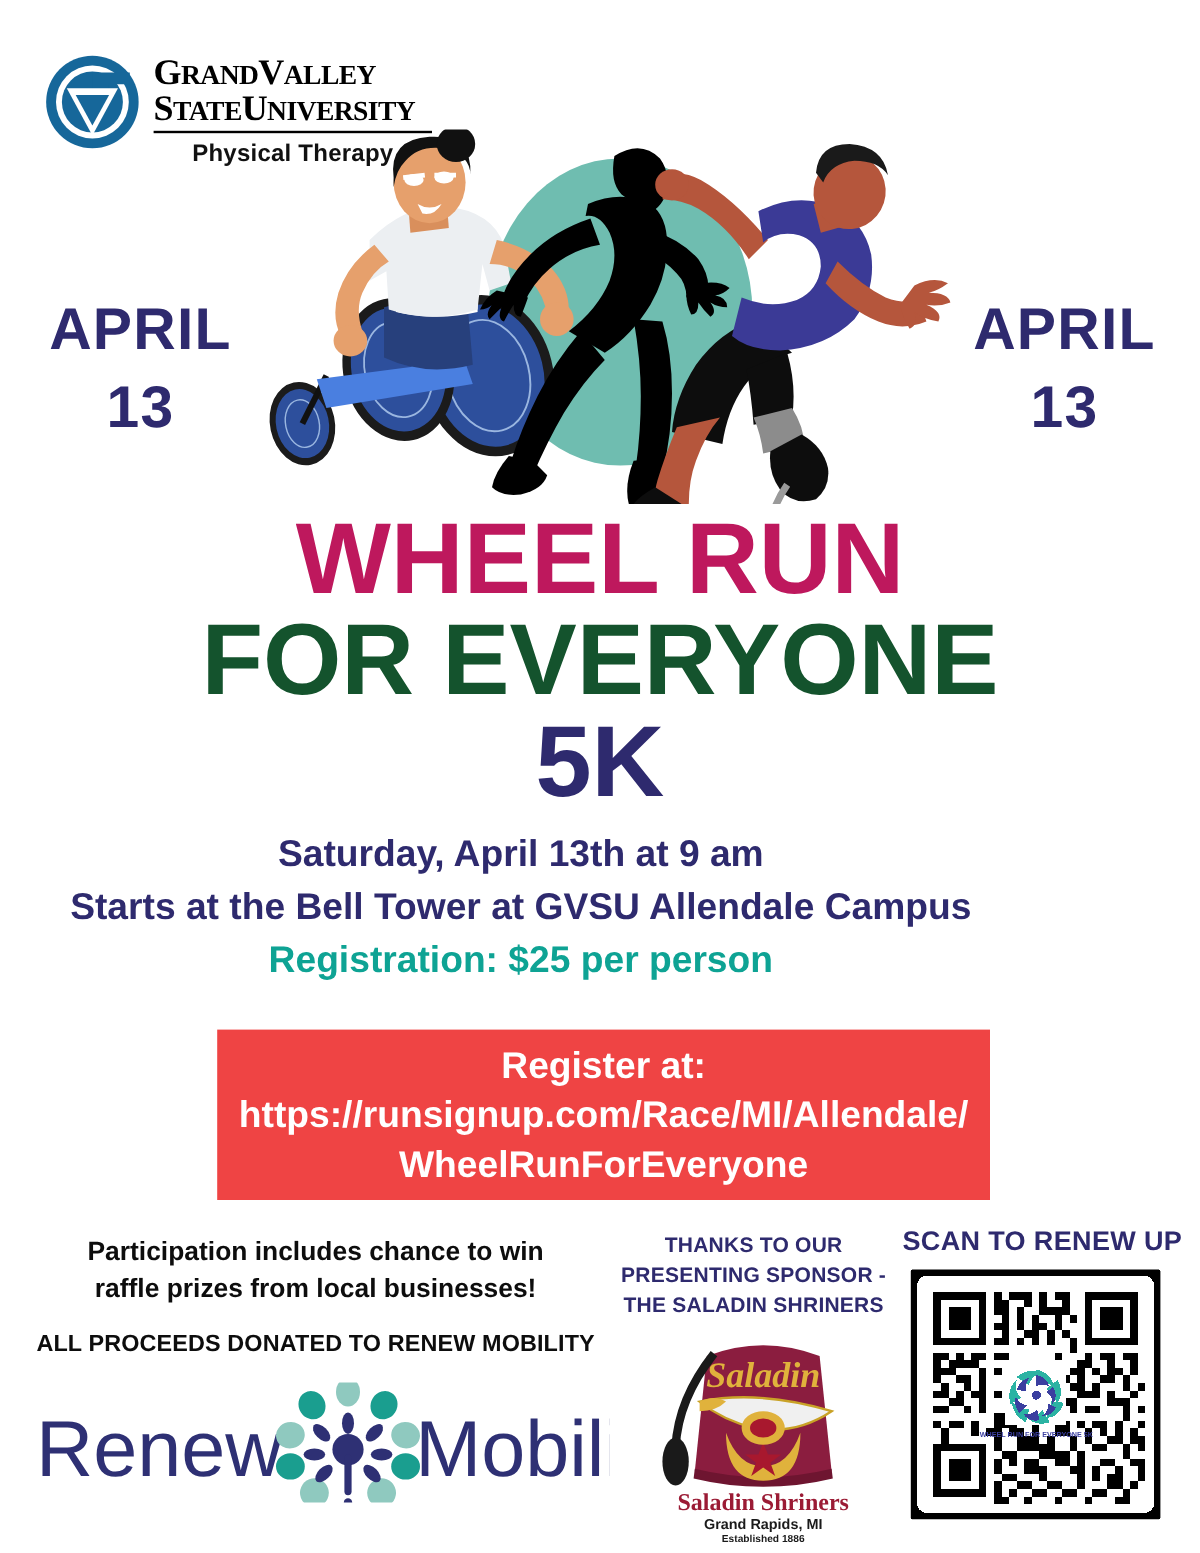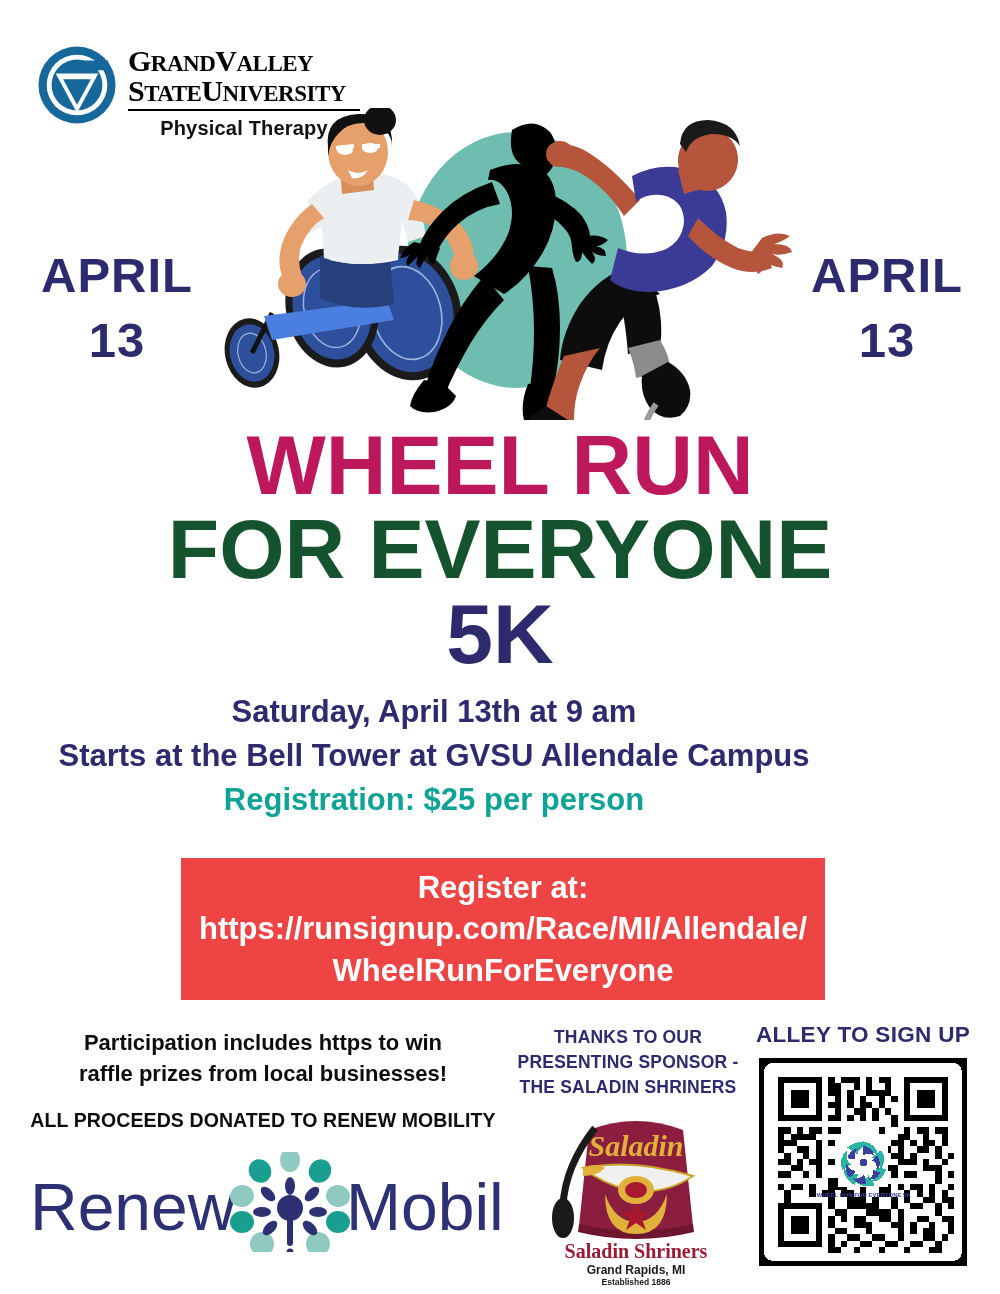--- a/index.html
+++ b/index.html
@@ -375,21 +375,21 @@
   <div class="detail-line detail-teal">Registration: $25 per person</div>
 </div>
 
 <div id="register-box">
   <div class="register-line">Register at:</div>
   <div class="register-line">https://runsignup.com/Race/MI/Allendale/</div>
   <div class="register-line">WheelRunForEveryone</div>
 </div>
 
 <div id="bottom-left">
-  <div class="raffle-line">Participation includes https to win</div>
+  <div class="raffle-line">Participation includes chance to win</div>
   <div class="raffle-line">raffle prizes from local businesses!</div>
   <div id="proceeds-line">ALL PROCEEDS DONATED TO RENEW MOBILITY</div>
 </div>
 
 <svg id="renew-logo" viewBox="0 0 480 100">
   <text x="2" y="78" font-family="Liberation Sans, sans-serif" font-size="66" fill="#2e3074">Renew</text>
 
   <g>
     <ellipse cx="232" cy="19" rx="11" ry="12" transform="rotate(-32 232 19)" fill="#1a9e8f"></ellipse>
     <ellipse cx="262" cy="8" rx="10" ry="12" fill="#8fc9bf"></ellipse>
@@ -443,21 +443,21 @@
 
   <ellipse cx="93" cy="84" rx="18" ry="14" fill="#e0b23c"></ellipse>
   <ellipse cx="93" cy="84" rx="11" ry="8" fill="#a8182e"></ellipse>
 
   <text x="93" y="152" text-anchor="middle" font-family="Liberation Serif, serif" font-size="20" font-weight="bold" fill="#9b1b35">Saladin Shriners</text>
   <text x="93" y="168" text-anchor="middle" font-family="Liberation Sans, sans-serif" font-size="12" font-weight="bold" fill="#1a1a1a">Grand Rapids, MI</text>
   <text x="93" y="179" text-anchor="middle" font-family="Liberation Sans, sans-serif" font-size="8.5" font-weight="bold" fill="#1a1a1a">Established 1886</text>
 </svg>
 
 <div id="qr-block">
-  <div id="scan-label">ALLEY TO SIGN UP</div>
+  <div id="scan-label">SCAN TO RENEW UP</div>
 
   <svg id="qr-code" viewBox="0 0 33 33" shape-rendering="crispEdges">
     <rect x="0" y="0" width="33" height="33" rx="2.2" fill="#ffffff" stroke="#000000" stroke-width="1.6"></rect>
     <g fill="#000000">
 
       <path d="M3 3h7v7h-7z"></path>
         <path d="M4 4h5v5h-5z" fill="#fff"></path>
         <path d="M5 5h3v3h-3z"></path>
 
       <path d="M23 3h7v7h-7z"></path>

